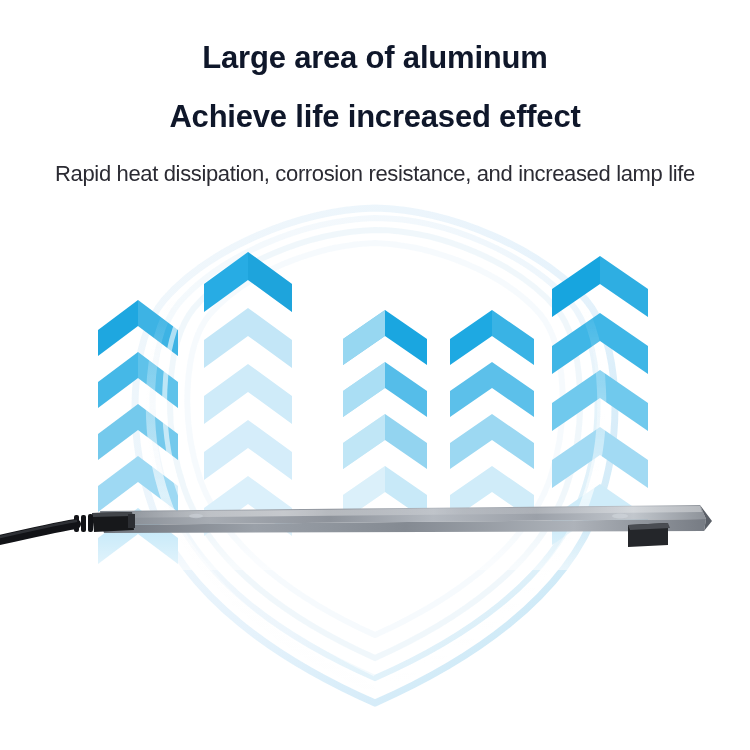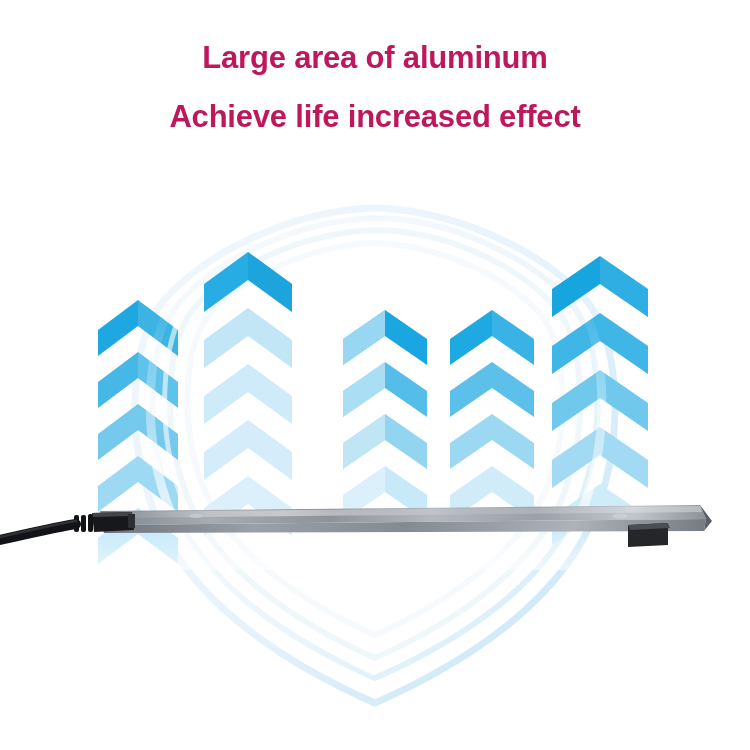--- a/index.html
+++ b/index.html
@@ -25,21 +25,21 @@
     position: absolute;
     left: 0;
     top: 0;
     width: 750px;
     z-index: 40;
     text-align: center;
   }
   .headline {
     font-size: 31px;
     font-weight: bold;
-    color: #be185d;
+    color: #0f172a;
     letter-spacing: -0.2px;
     line-height: 1.0;
     white-space: nowrap;
   }
   .headline-1 { margin-top: 42px; }
   .headline-2 { margin-top: 28px; }
   .subtitle {
     margin-top: 30px;
     font-size: 22px;
     font-weight: normal;
@@ -250,15 +250,16 @@
         <path d="M76 524 C 52 528, 26 534, 0 540" fill="none" stroke="#121317" stroke-width="10" stroke-linecap="round"></path>
         <path d="M76 521 C 52 525, 26 531, 0 537" fill="none" stroke="#3a3d43" stroke-width="2.5" stroke-linecap="round" opacity="0.7"></path>
       </g>
 
     </svg>
   </div>
 
   <div class="text-block">
     <div class="headline headline-1">Large area of aluminum</div>
     <div class="headline headline-2">Achieve life increased effect</div>
+    <div class="subtitle">Rapid heat dissipation, corrosion resistance, and increased lamp life</div>
   </div>
 
 </div>
 
 </body></html>

